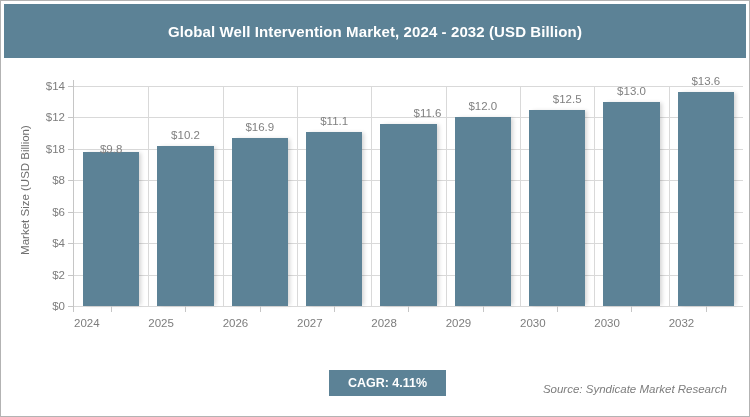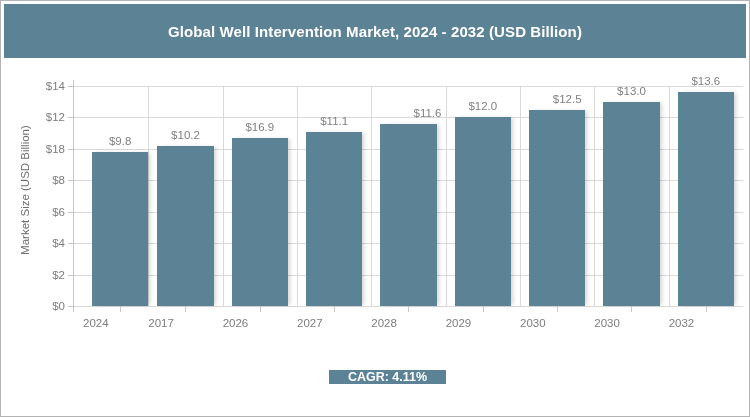--- a/index.html
+++ b/index.html
@@ -162,21 +162,21 @@
     height: 6px;
     background: #c6c6c6;
   }
 
   
   #cagr-badge {
     position: absolute;
     left: 328px;
     top: 369px;
     width: 117px;
-    height: 14px;
+    height: 26px;
     background: #5c8296;
     color: #ffffff;
     font-size: 12.5px;
     font-weight: bold;
     display: flex;
     align-items: center;
     justify-content: center;
     white-space: nowrap;
   }
   #source-note {
@@ -237,30 +237,30 @@
           <div class="y-tick-mark" style="top: 94.2857px;"></div>
           <div class="y-tick-label" style="top: 94.2857px;">$8</div>
           <div class="y-tick-mark" style="top: 62.8571px;"></div>
           <div class="y-tick-label" style="top: 62.8571px;">$18</div>
           <div class="y-tick-mark" style="top: 31.4286px;"></div>
           <div class="y-tick-label" style="top: 31.4286px;">$12</div>
           <div class="y-tick-mark" style="top: 0px;"></div>
           <div class="y-tick-label" style="top: 0px;">$14</div>
         </div>
       <div id="bars">
-          <div class="bar-slot" style="left: 9px; width: 74.3333px;">
+          <div class="bar-slot" style="left: 0px; width: 74.3333px; margin-top: 8px;">
             <div class="bar" style="height: 154px; background: rgb(92, 130, 150);"></div>
             <div class="bar-value" style="top: 49px;">$9.8</div>
             <div class="x-tick-label">2024</div>
             <div class="x-tick-mark" style="left: 37.1667px;"></div>
           </div>
           <div class="bar-slot" style="left: 74.3333px; width: 74.3333px;">
             <div class="bar" style="height: 160.286px; background: rgb(92, 130, 150);"></div>
             <div class="bar-value" style="top: 42.7143px;">$10.2</div>
-            <div class="x-tick-label">2017</div>
+            <div class="x-tick-label">2025</div>
             <div class="x-tick-mark" style="left: 37.1667px;"></div>
           </div>
           <div class="bar-slot" style="left: 148.667px; width: 74.3333px;">
             <div class="bar" style="height: 168.143px; background: rgb(92, 130, 150);"></div>
             <div class="bar-value" style="top: 34.8571px;">$16.9</div>
             <div class="x-tick-label">2026</div>
             <div class="x-tick-mark" style="left: 37.1667px;"></div>
           </div>
           <div class="bar-slot" style="left: 223px; width: 74.3333px;">
             <div class="bar" style="height: 174.429px; background: rgb(92, 130, 150);"></div>
@@ -297,14 +297,15 @@
             <div class="bar-value" style="top: -10.7143px;">$13.6</div>
             <div class="x-tick-label">2032</div>
             <div class="x-tick-mark" style="left: 37.1667px;"></div>
           </div>
         </div>
     </div>
 
   </div>
 
   <div id="cagr-badge">CAGR: 4.11%</div>
+  <div id="source-note">Source: Syndicate Market Research</div>
 
 </div>
 
 </body></html>

